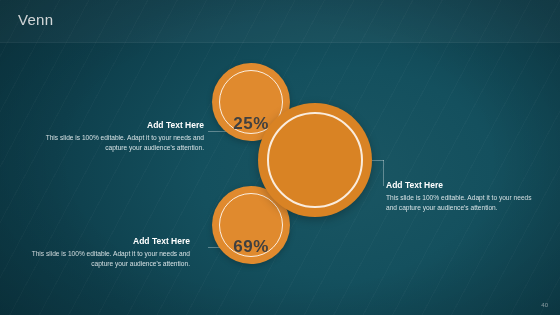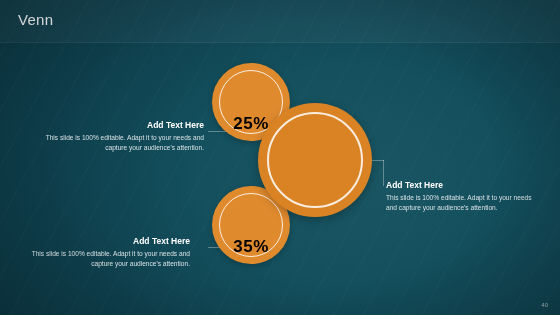--- a/index.html
+++ b/index.html
@@ -68,21 +68,21 @@
     box-sizing: border-box;
   }
   .ring .inner-ring {
     position: absolute;
     border-radius: 50%;
     box-sizing: border-box;
     border: 1.5px solid rgba(255,255,255,0.85);
   }
   .pct {
     position: relative;
-    color: #000000;
+    color: #404040;
     font-weight: 700;
     letter-spacing: 0.5px;
     z-index: 3;
     margin-top: 44px;
   }
 
   
   #circle-25 {
     left: 212px;
     top: 63px;
@@ -180,21 +180,21 @@
   <div class="connector h-line" style="left:372px; top:160px; width:12px;"></div>
   <div class="connector v-line" style="left:383px; top:160px; height:26px;"></div>
 
   <div class="ring" id="circle-25">
     <div class="inner-ring"></div>
     <div class="pct">25%</div>
   </div>
 
   <div class="ring" id="circle-35">
     <div class="inner-ring"></div>
-    <div class="pct">35%</div>
+    <div class="pct">69%</div>
   </div>
 
   <div class="ring" id="circle-75">
     <div class="inner-ring"></div>
   </div>
 
   <div class="txt-block align-right" id="text-25">
     <div class="txt-head">Add Text Here</div>
     <div class="txt-body">This slide is 100% editable. Adapt it to your needs and capture your audience's attention.</div>
   </div>

